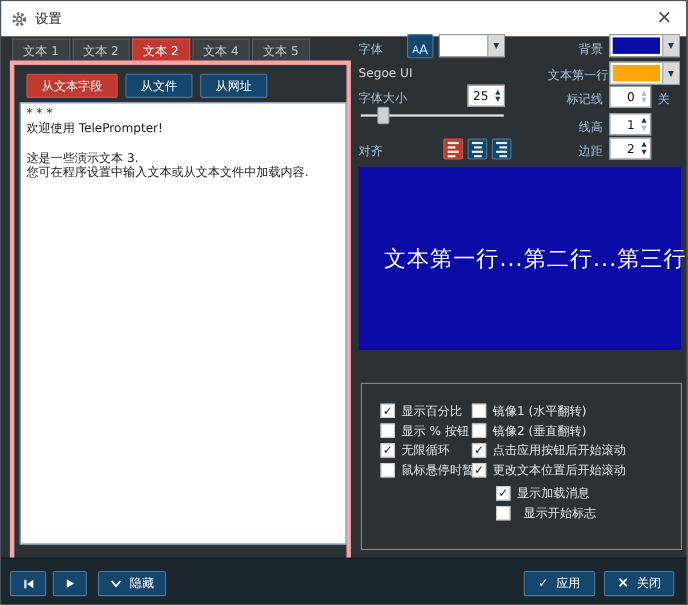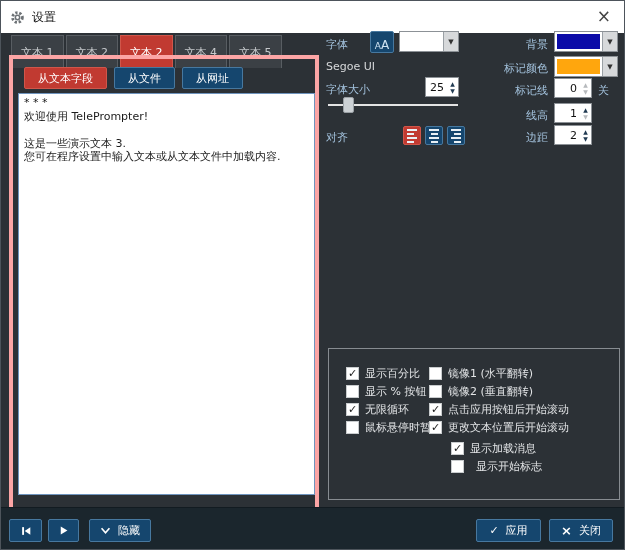--- a/index.html
+++ b/index.html
@@ -7,21 +7,21 @@
   body { font-family:"DejaVu Sans","Liberation Sans",sans-serif; }
   .win { position:relative; width:625px; height:550px; background:#2c3136; border:1px solid #4d545b; overflow:hidden; }
 
   
   .titlebar { position:absolute; left:0; top:0; width:100%; height:30px; background:#ffffff; display:flex; align-items:center; padding:16px 9px; }
   .titlebar .title { margin-left:7px; font-size:12px; color:#111; }
   .close-x { position:absolute; right:13px; top:3px; font-size:17px; color:#444; line-height:24px; cursor:default; }
 
   
   .ltabs { position:absolute; left:10px; top:34px; display:flex; gap:2px; }
-  .tab { height:21px; padding:16px 9px; display:flex; align-items:center; font-size:11px; background:#3b4045; color:#c6c9cc; border:1px solid #585d62; border-bottom:none; white-space:nowrap; }
+  .tab { height:21px; padding:4px 9px; display:flex; align-items:center; font-size:11px; background:#3b4045; color:#c6c9cc; border:1px solid #585d62; border-bottom:none; white-space:nowrap; }
   .tab.active { background:#c13a31; color:#fff; border-color:#d0564a; }
 
   .lpanel { position:absolute; left:8px; top:54px; width:310px; height:514px; border:4px solid #fca5a5; }
   .srcrow { position:absolute; left:11px; top:8px; display:flex; gap:7px; }
   .sbtn { height:22px; padding:0 13px; display:flex; align-items:center; font-size:11px; color:#fff; background:#15466e; border:1px solid #47789f; border-radius:2px; white-space:nowrap; }
   .sbtn.active { background:#c13a31; border-color:#d0564a; }
   .txtarea { position:absolute; left:5px; top:34px; width:297px; height:402px; background:#fff; border:1px solid #6f94bd; padding:2px 5px; font-size:11px; line-height:13.5px; color:#1c1c1c; white-space:pre-wrap; overflow:hidden; }
 
   
   .rlabel { position:absolute; font-size:11px; color:#a3c2dd; white-space:nowrap; }
@@ -128,21 +128,21 @@
     <div class="swatch" style="background:#ffffff;"></div>
     <div class="arrowbox">▼</div>
   </div>
   <span class="rlabel" style="left:505px; top:36px; width:42px; text-align:right;">背景</span>
   <div class="combo" style="left:553px; top:30px; width:64px;">
     <div class="swatch" style="background:#0b0ba8;"></div>
     <div class="arrowbox">▼</div>
   </div>
 
   <span class="rtext" style="left:325px; top:59px;">Segoe UI</span>
-  <span class="rlabel" style="left:497px; top:60px; width:50px; text-align:right;">标记颜色</span>
+  <span class="rlabel" style="left:497px; top:60px; width:50px; text-align:right;">文本第一行</span>
   <div class="combo" style="left:553px; top:55px; width:64px;">
     <div class="swatch" style="background:#ffa60d;"></div>
     <div class="arrowbox">▼</div>
   </div>
 
   <span class="rlabel" style="left:325px; top:81px;">字体大小</span>
   <div class="spin" style="left:424px; top:76px; width:34px;justify-content:space-between;">
     <span class="val">25</span>
     <span class="arrows">
         <span>▲</span>
@@ -193,20 +193,23 @@
     </div>
   <span class="rlabel" style="left:505px; top:129px; width:42px; text-align:right;">边距</span>
   <div class="spin" style="left:553px; top:124px; width:38px;">
     <span class="val">2</span>
     <span class="arrows">
         <span>▲</span>
         <span>▼</span>
       </span>
   </div>
 
+  <div class="preview">
+    <span>文本第一行...第二行...第三行</span>
+  </div>
 
   <div class="opanel"></div>
 
   <div class="opt" style="left:345px; top:365px;">
     <span class="cb">✓</span>
       <span class="lbl">显示百分比</span>
   </div>
   <div class="opt" style="left:345px; top:383px;">
     <span class="cb"></span>
       <span class="lbl">显示 % 按钮</span>

